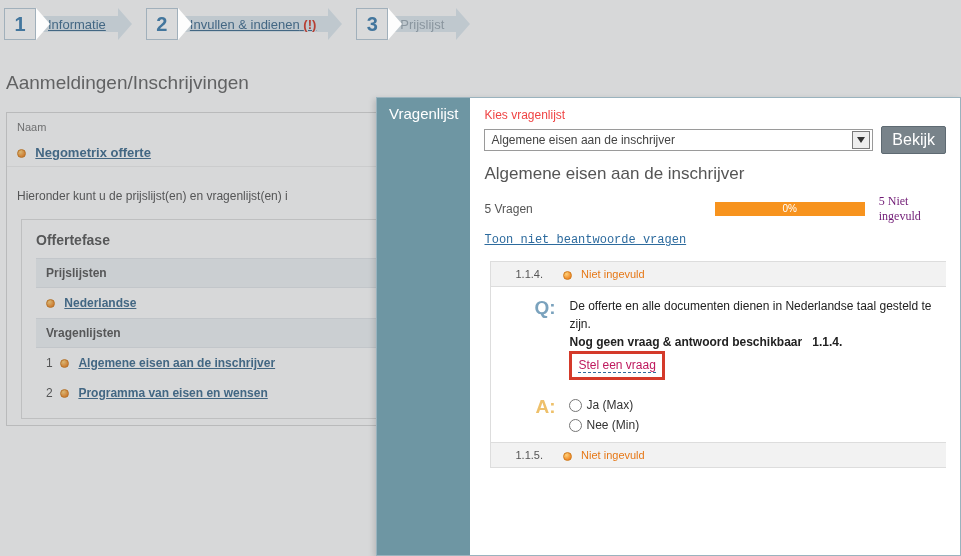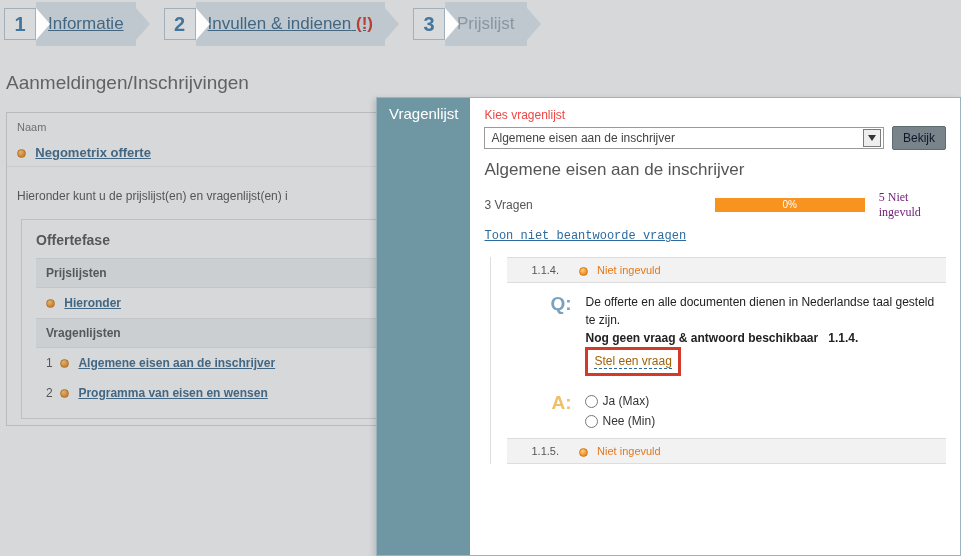--- a/index.html
+++ b/index.html
@@ -16,22 +16,22 @@
 
   
   .steps { display: flex; gap: 14px; padding: 6px 4px 10px; }
   .step { display: flex; align-items: center; height: 36px; position: relative; }
   .step-num {
     width: 32px; height: 32px; background: #fff; color: #3f7fb0;
     border: 1px solid #b8c9d6; font-size: 20px; font-weight: bold;
     display: flex; align-items: center; justify-content: center;
   }
   .step-body {
-    background: #dee8ef; height: 44px; padding: 0 12px 0 12px;
-    display: flex; align-items: center; font-size: 17px;
+    background: #dee8ef; height: 16px; padding: 0 12px 0 12px;
+    display: flex; align-items: center; font-size: 13px;
     color: #3f6c8f; text-decoration: underline;
   }
   .step-alert { color: #d43a2a; font-weight: bold; text-decoration: none; }
   .step-3 .step-body { color: #9aa8b2; text-decoration: none; }
   .chev {
     width: 0; height: 0; border-top: 16px solid transparent;
     border-bottom: 16px solid transparent; border-left: 14px solid #dee8ef;
   }
   .chev-pre {
     width: 0; height: 0; border-top: 16px solid transparent;
@@ -98,48 +98,48 @@
   }
   .fake-select .arrow {
     width: 18px; height: 18px; border: 1px solid #7b7b7b; background: #eee;
     display: flex; align-items: center; justify-content: center;
   }
   .fake-select .arrow::after {
     content: ""; width: 0; height: 0; border-left: 4px solid transparent;
     border-right: 4px solid transparent; border-top: 6px solid #333;
   }
   .btn-view {
-    background: #78838a; color: #0f172a; border: 1px solid #5e6a72;
-    padding: 4px 10px; font-size: 12px; cursor: pointer; border-radius: 2px;
+    background: #78838a; color: #ffffff; border: 1px solid #5e6a72;
+    padding: 4px 10px; font-size: 16px; cursor: pointer; border-radius: 2px;
   }
   h2.qlist-title { font-size: 17px; font-weight: normal; color: #555;
                    margin: 10px 0 10px; }
   .meta-row { display: flex; align-items: center; gap: 14px; font-size: 12px;
               color: #555; margin-bottom: 8px; }
   .meta-row .count { width: 240px; }
   .progress { flex: 0 0 150px; height: 14px; background: #f7931e;
               position: relative; color: #fff; text-align: center; font-size: 10px;
               line-height: 14px; }
   .remaining { color: #701a75; font-family: Liberation Serif, serif; }
   .toon { color: #2d6b9e; text-decoration: underline; font-size: 12px; font-family: Liberation Mono, monospace; }
 
-  .q-wrap { border-left: 1px solid #ddd; margin: 14px 0 0 6px; padding-left: 16px; }
+  .q-wrap { border-left: 1px solid #ddd; margin: 14px 0 0 6px; padding-left: 0; }
   .q-head {
     background: #f2f2f2; border-top: 1px solid #ddd; border-bottom: 1px solid #ddd;
     padding: 6px 10px 6px 24px; display: flex; align-items: center; gap: 20px;
     font-size: 11px; color: #555;
   }
   .status-chip { color: #e67817; font-size: 11px; }
   .qa-row { display: flex; gap: 14px; padding: 10px 10px 6px 40px; }
   .qa-label { width: 24px; font-size: 19px; font-weight: bold; color: #7aa2bd;
               text-align: right; }
   .a-label { color: #eec06a; }
   .qa-body { flex: 1; font-size: 12px; color: #222; line-height: 1.5; }
   .qa-body .bold { font-weight: bold; }
-  .ask-link { color: #a16207; border-bottom: 1px dashed #2d6b9e; }
+  .ask-link { color: #be185d; border-bottom: 1px dashed #2d6b9e; }
   .highlight-ask { border: 3px solid #d43a2a; display: inline-block; padding: 2px 6px 3px; }
 
   .radio-opt { display: flex; align-items: center; gap: 4px; margin-bottom: 2px;
                font-size: 12px; color: #333; }
   input[type=radio] { margin: 0; }
 
 </style>
 </head>
 <body>
 
@@ -175,21 +175,21 @@
     <a href="#" class="ng">Negometrix offerte</a>
   </div>
   <div class="intro">Hieronder kunt u de prijslijst(en) en vragenlijst(en) i</div>
 
   <div class="offertefase">
     <h3>Offertefase</h3>
 
     <div class="subhead">Prijslijsten</div>
     <div class="list-row">
       <span class="bullet"></span>
-      <a href="#">Hieronder</a>
+      <a href="#">Nederlandse</a>
     </div>
 
     <div class="subhead">Vragenlijsten</div>
     <div class="list-row">
       <span class="num">1</span>
       <span class="bullet"></span>
       <a href="#">Algemene eisen aan de inschrijver</a>
     </div>
     <div class="list-row">
       <span class="num">2</span>
@@ -209,21 +209,21 @@
       <div class="fake-select">
         <span>Algemene eisen aan de inschrijver</span>
         <span class="arrow"></span>
       </div>
       <button class="btn-view">Bekijk</button>
     </div>
 
     <h2 class="qlist-title">Algemene eisen aan de inschrijver</h2>
 
     <div class="meta-row">
-      <span class="count">3 Vragen</span>
+      <span class="count">5 Vragen</span>
       <div class="progress">0%</div>
       <span class="remaining">5 Niet ingevuld</span>
     </div>
     <a href="#" class="toon">Toon niet beantwoorde vragen</a>
 
     <div class="q-wrap">
 
       <div class="q-head">
         <span>1.1.4.</span>
         <span><span class="bullet"></span>

